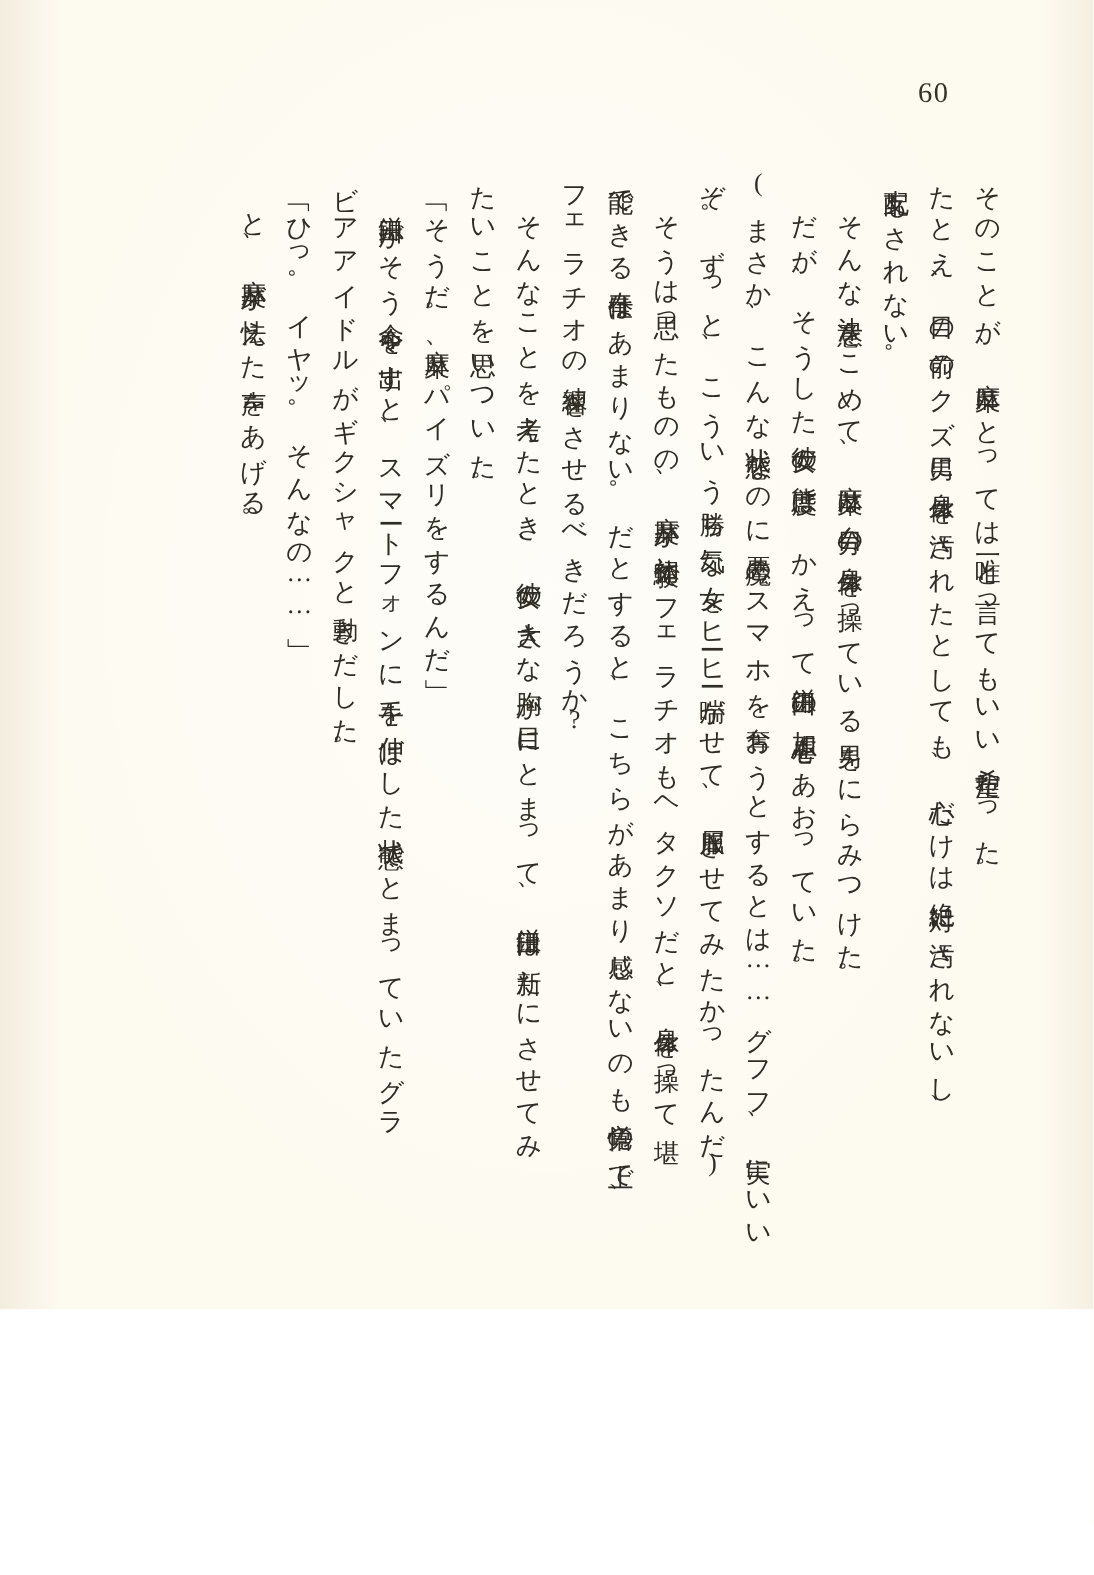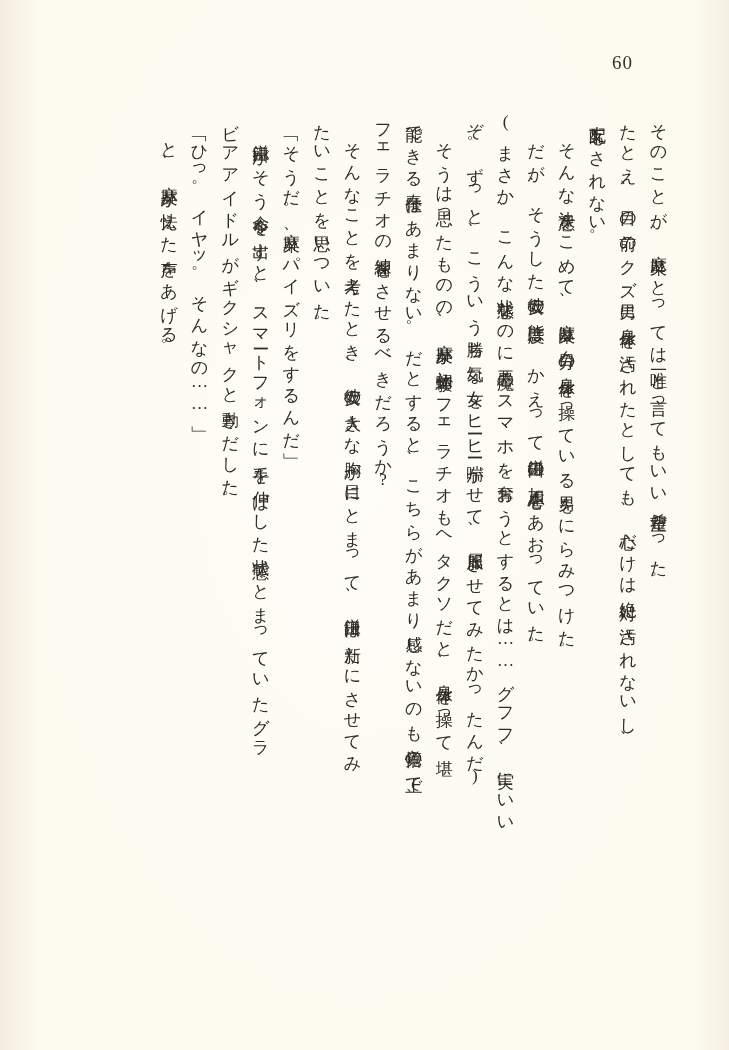--- a/index.html
+++ b/index.html
@@ -3,21 +3,21 @@
 <meta charset="utf-8">
 <style>
   html, body {
     margin: 0;
     padding: 0;
     background: #ffffff;
   }
   .page {
     position: relative;
     width: 729px;
-    height: 1050px;
+    height: 873px;
     background: #fdfaf0;
     overflow: hidden;
     font-family: "Liberation Serif", "DejaVu Serif", serif;
     color: #2b2a26;
   }
   
   .page::before {
     content: "";
     position: absolute;
     inset: 0;

